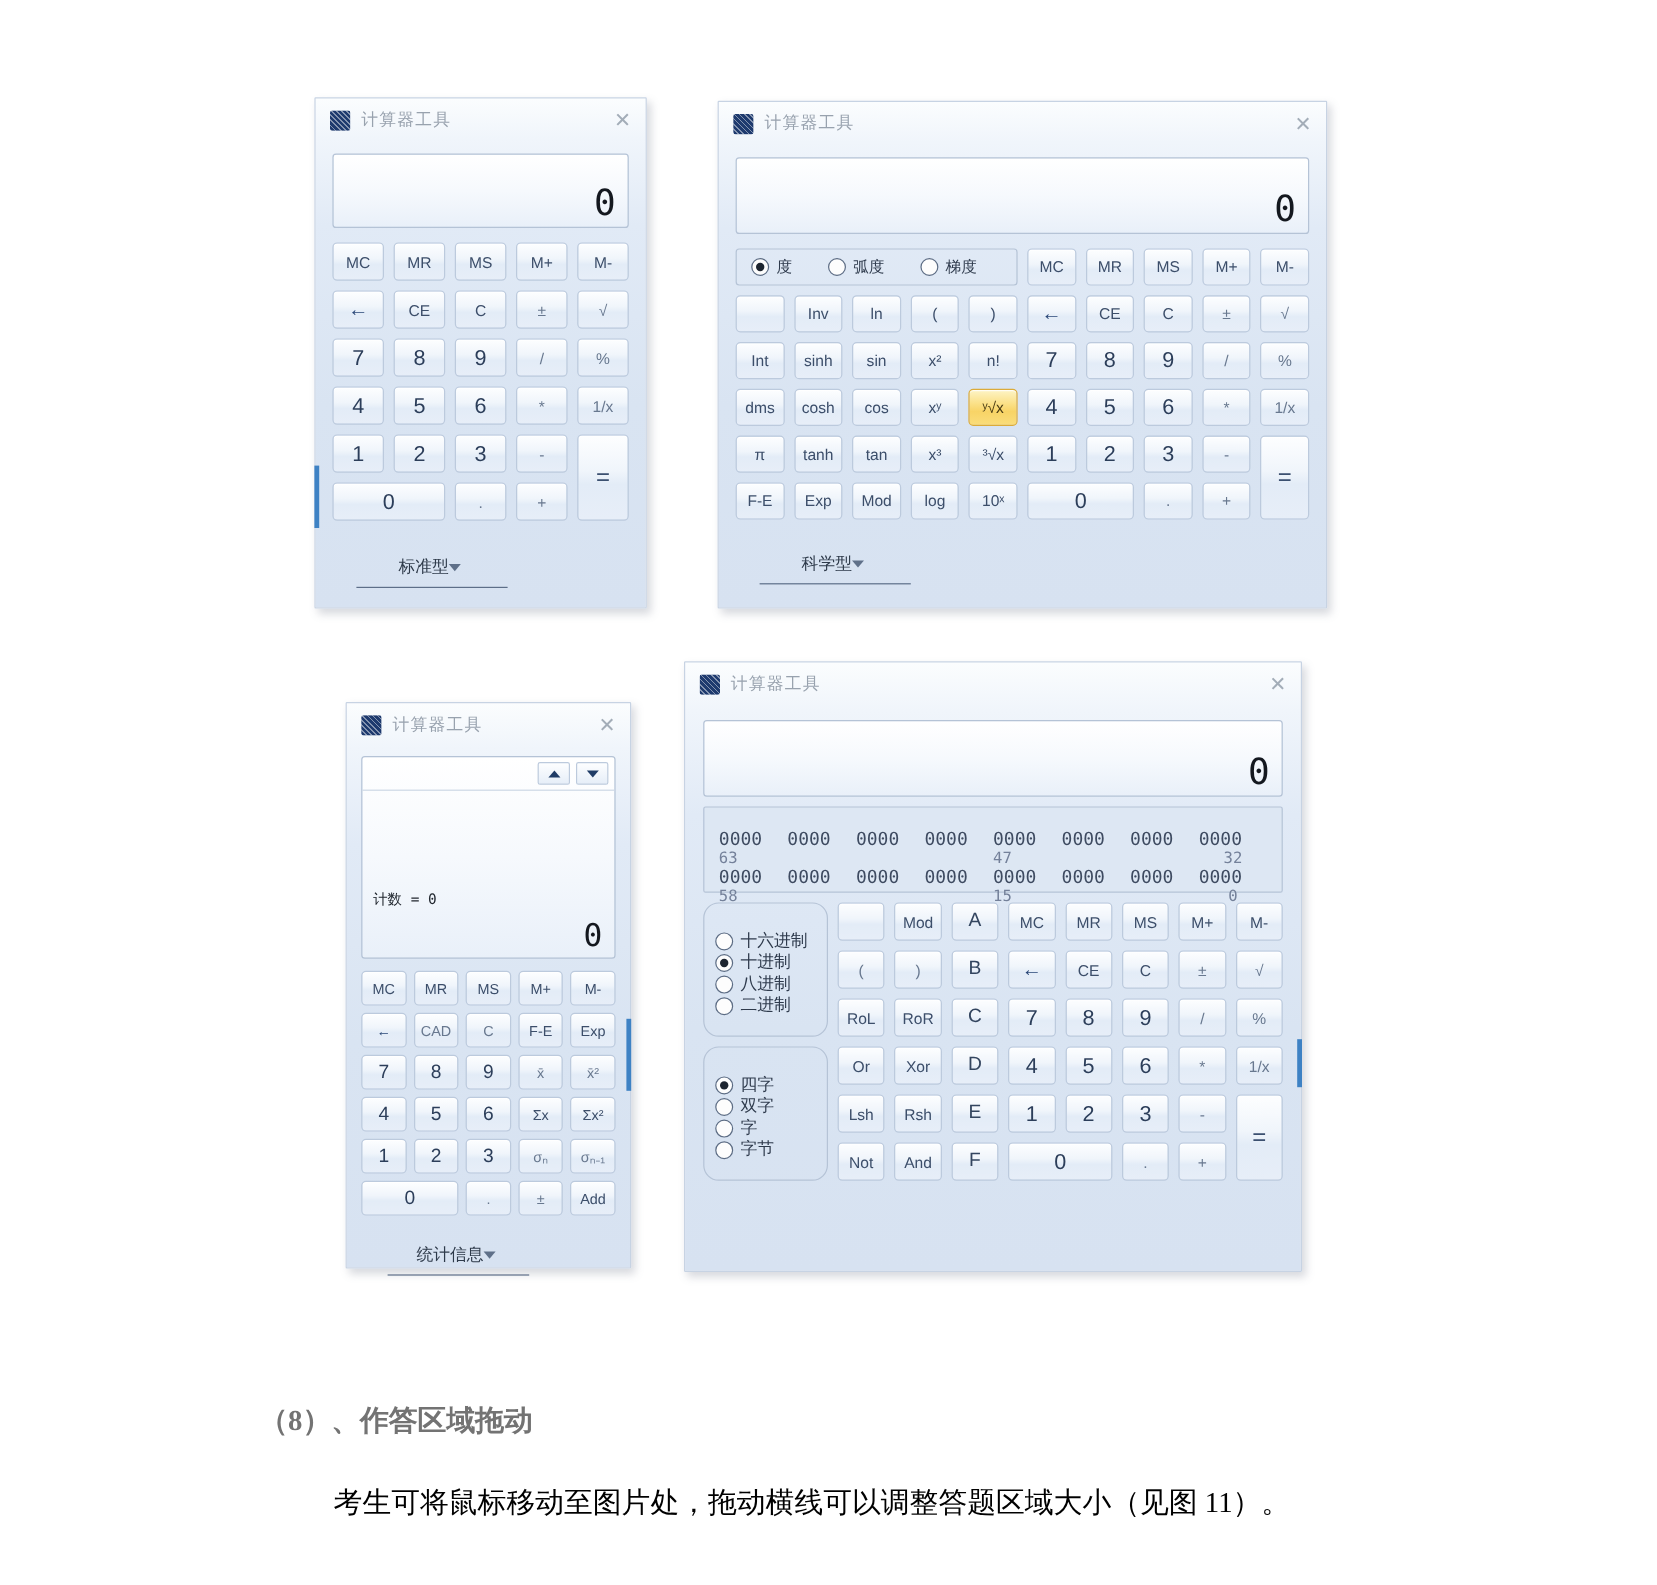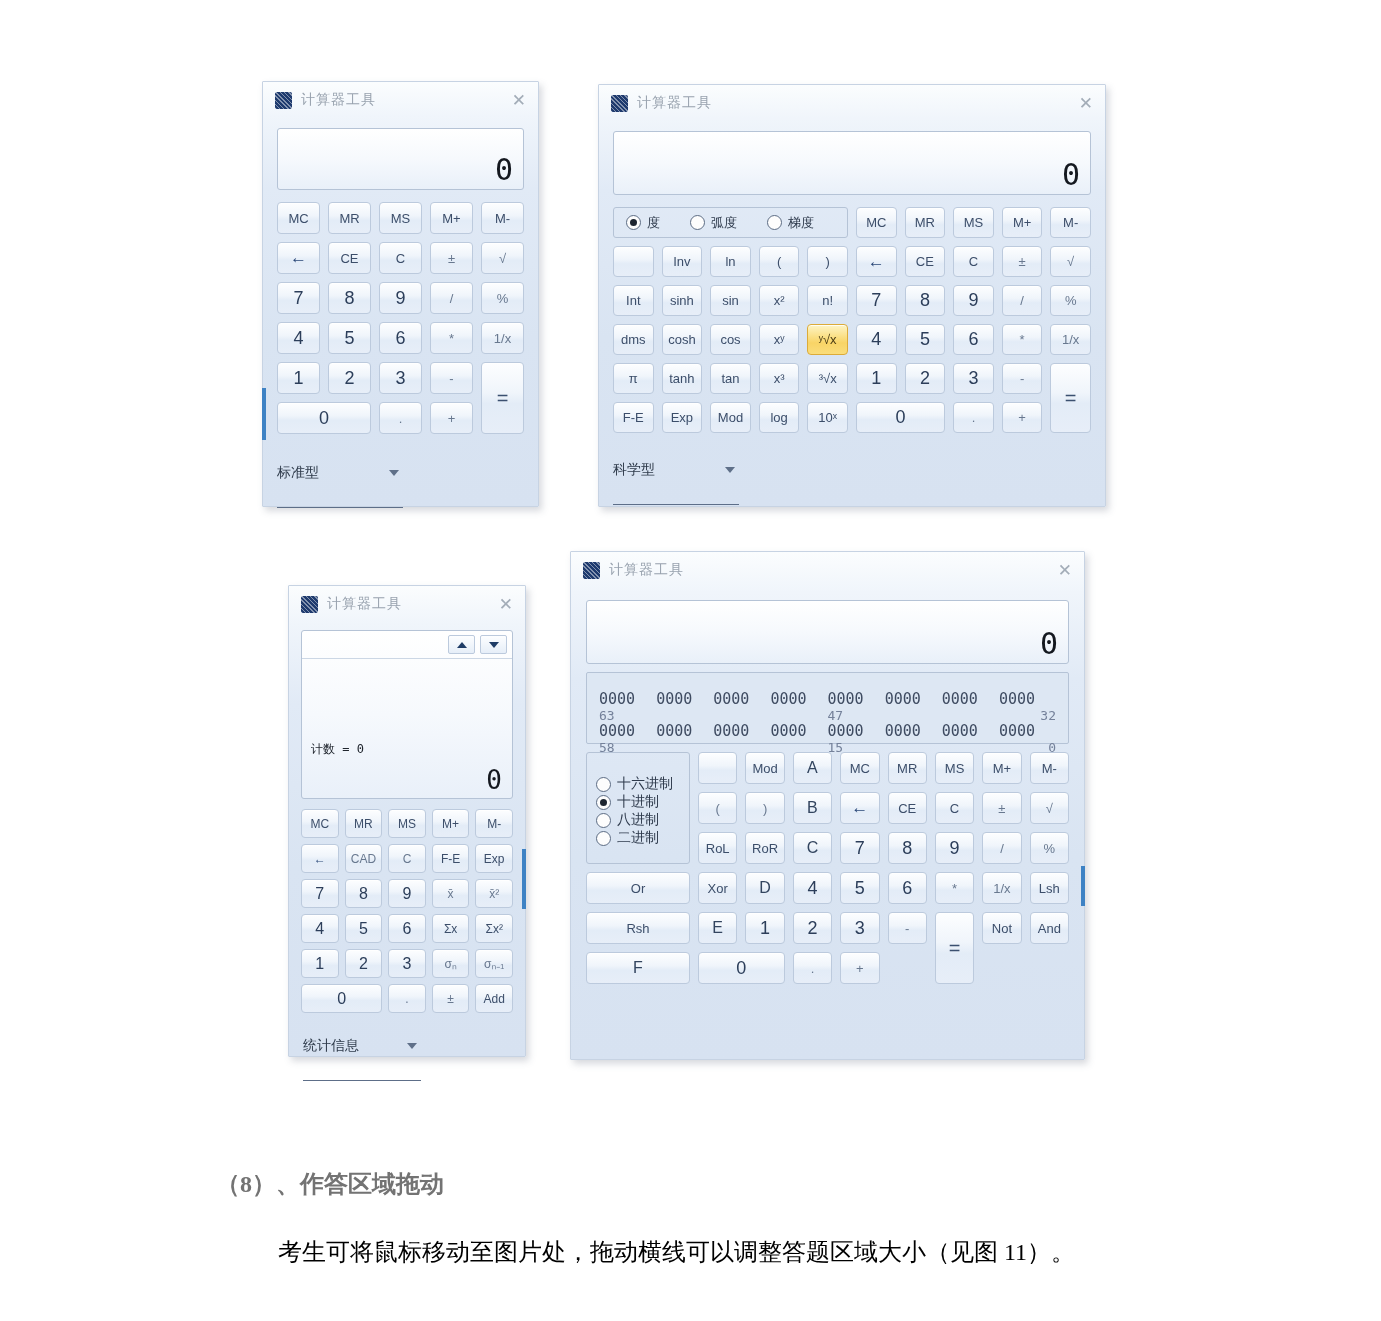--- a/index.html
+++ b/index.html
@@ -46,53 +46,53 @@
   
   .radio{display:flex;align-items:center;gap:6px;}
   .rdot{width:13px;height:13px;border-radius:50%;border:1px solid #5c6c84;background:#fdfdfd;
         display:inline-block;position:relative;flex:0 0 auto;}
   .rdot.on::after{content:"";position:absolute;left:3px;top:3px;right:3px;bottom:3px;
         border-radius:50%;background:#1d2530;}
   .rlabel{font-size:13px;color:#2e3a4c;}
 
   .anglebox{grid-column:span 5;display:flex;align-items:center;gap:30px;padding:0 12px;
         border:1px solid #b5c3d6;border-radius:3px;box-sizing:border-box;}
-  .sidebox{border:1px solid #b5c3d6;border-radius:3px;padding:22px 9px;box-sizing:border-box;
+  .sidebox{border:1px solid #b5c3d6;border-radius:13px;padding:22px 9px;box-sizing:border-box;
         display:flex;flex-direction:column;justify-content:space-around;}
   .basebox{grid-column:1;grid-row:1 / span 3;}
   .wordbox{grid-column:1;grid-row:4 / span 3;}
   .sidebox .rlabel{font-size:14px;}
 
   
   .bitpanel{border:1px solid #b5c3d6;border-radius:2px;background:#dde7f3;
         display:grid;grid-template-columns:repeat(8,1fr);padding:18px 12px 4px;box-sizing:border-box;
         font-family:"DejaVu Sans Mono",monospace;row-gap:0;}
   .bg4{font-size:15px;color:#3e4b61;line-height:17px;}
   .blb{font-size:13px;color:#74819a;line-height:15px;}
   .c5{grid-column:5;}
-  .c8{grid-column:8;text-align:right;}
+  .c8{grid-column:8;text-align:center;}
 
   
   .stadisp{position:relative;}
   .scrollstrip{position:absolute;top:0;left:0;right:0;height:27px;border-bottom:1px solid #ccd7e5;
         display:flex;justify-content:flex-end;align-items:center;gap:5px;padding:0 5px;}
   .sbtn{width:25px;height:17px;display:flex;align-items:center;justify-content:center;
         background:linear-gradient(180deg,#fdfeff,#e6eef8);border:1px solid #bccadd;border-radius:2px;}
   .tri-up{width:0;height:0;border-left:5px solid transparent;border-right:5px solid transparent;
         border-bottom:6px solid #1f3c66;}
   .tri-dn{width:0;height:0;border-left:5px solid transparent;border-right:5px solid transparent;
         border-top:6px solid #1f3c66;}
   .count{position:absolute;left:9px;bottom:40px;font-size:12px;color:#20262e;
         font-family:"DejaVu Sans Mono",monospace;}
   .stadisp .dval{font-size:26px;}
 
   
   .modebar{padding-left:14px;}
-  .modewrap{display:flex;justify-content:space-between;align-items:center;width:126px;
-        border-bottom:1px solid #5d6e88;padding-bottom:25px;}
+  .modewrap{display:flex;justify-content:center;align-items:center;width:126px;
+        border-bottom:1px solid #5d6e88;padding-bottom:7px;margin-left:20px;}
   .modelabel{font-size:14px;color:#2e3a4a;}
   .tri-mode{width:0;height:0;border-left:5px solid transparent;border-right:5px solid transparent;
         border-top:6px solid #5f7089;margin-right:4px;}
 
   .accent{position:absolute;width:4px;background:#3e82c4;}
 
   
   .doc-heading{position:absolute;left:216px;top:1168px;font-family:"Liberation Serif",serif;
         font-weight:bold;font-size:24px;color:#737373;}
   .doc-para{position:absolute;left:278px;top:1236px;font-family:"Liberation Serif",serif;
@@ -343,20 +343,38 @@
         </span>
       <span class="radio">
           <span class="rdot"></span>
           <span class="rlabel">八进制</span>
         </span>
       <span class="radio">
           <span class="rdot"></span>
           <span class="rlabel">二进制</span>
         </span>
     </div>
+    <div class="sidebox wordbox">
+      <span class="radio">
+          <span class="rdot on"></span>
+          <span class="rlabel">四字</span>
+        </span>
+      <span class="radio">
+          <span class="rdot"></span>
+          <span class="rlabel">双字</span>
+        </span>
+      <span class="radio">
+          <span class="rdot"></span>
+          <span class="rlabel">字</span>
+        </span>
+      <span class="radio">
+          <span class="rdot"></span>
+          <span class="rlabel">字节</span>
+        </span>
+    </div>
 
     <div class="key fn"></div>
     <div class="key fn">Mod</div>
     <div class="key letter">A</div>
     <div class="key fn">MC</div>
     <div class="key fn">MR</div>
     <div class="key fn">MS</div>
     <div class="key fn">M+</div>
     <div class="key fn">M-</div>
 

